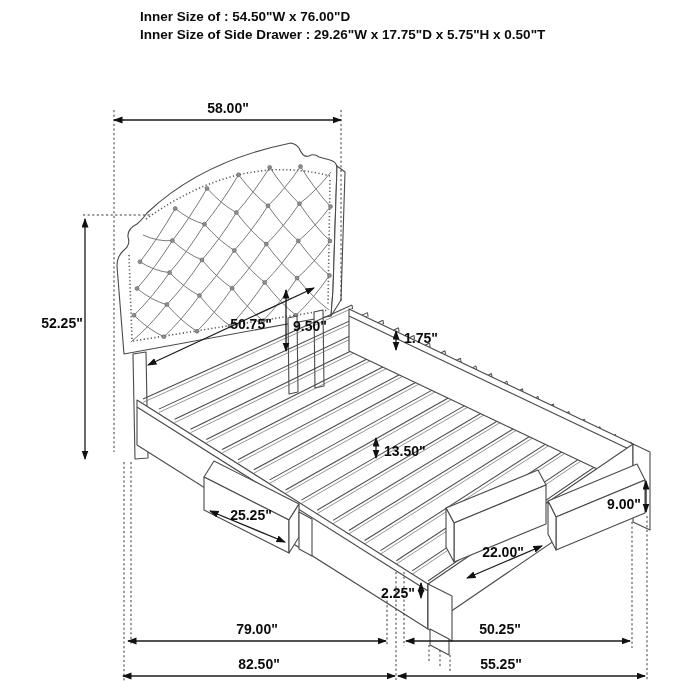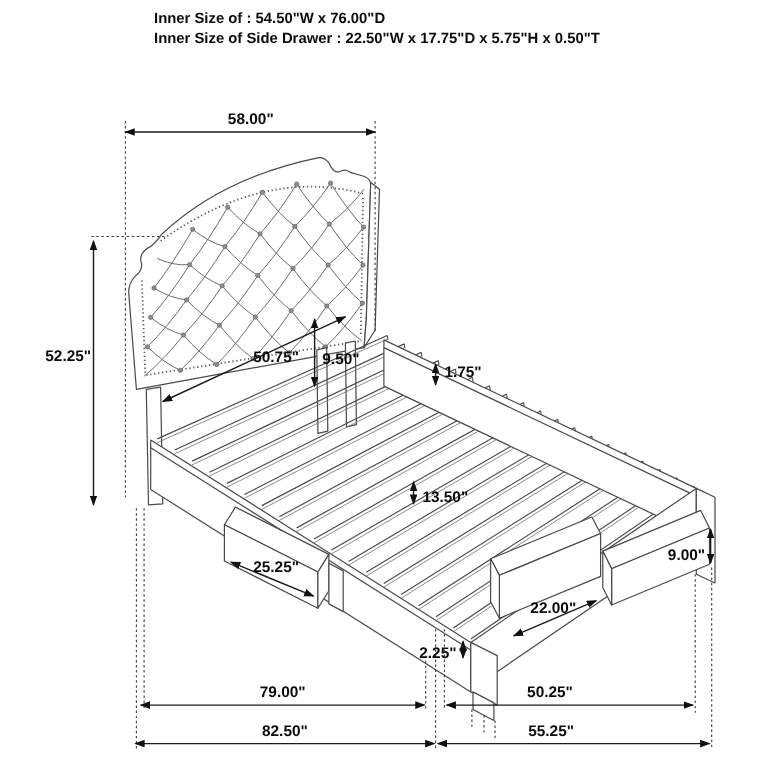--- a/index.html
+++ b/index.html
@@ -16,21 +16,21 @@
   .ext{stroke:#3a3a3a;stroke-width:1;fill:none;stroke-dasharray:2.2 2.4;}
   .dim-label{font-family:"Liberation Sans",sans-serif;font-size:14px;font-weight:bold;fill:#0b0b0b;}
 </style>
 </head>
 <body>
 
 <div id="stage">
 
   <div id="specs">
     <div>Inner Size of : 54.50"W x 76.00"D</div>
-    <div>Inner Size of Side Drawer : 22.50"W x 17.75"D x 5.75"H x 0.50"T</div>
+    <div>Inner Size of Side Drawer : 29.26"W x 17.75"D x 5.75"H x 0.50"T</div>
   </div>
 
   <svg width="700" height="700" viewBox="0 0 700 700">
     <defs>
       <marker id="arr" markerWidth="11" markerHeight="9" refX="8.5" refY="3.5" orient="auto-start-reverse" markerUnits="userSpaceOnUse">
         <path d="M0,0 L9.5,3.5 L0,7 Z" fill="#111111"></path>
       </marker>
       <clipPath id="hbPanel">
         <path d="M130,344 L125,258 Q140,222 152,211 Q205,160 291,142 Q301,146 310,156 L334,168 L331,314 Z"></path>
       </clipPath>

